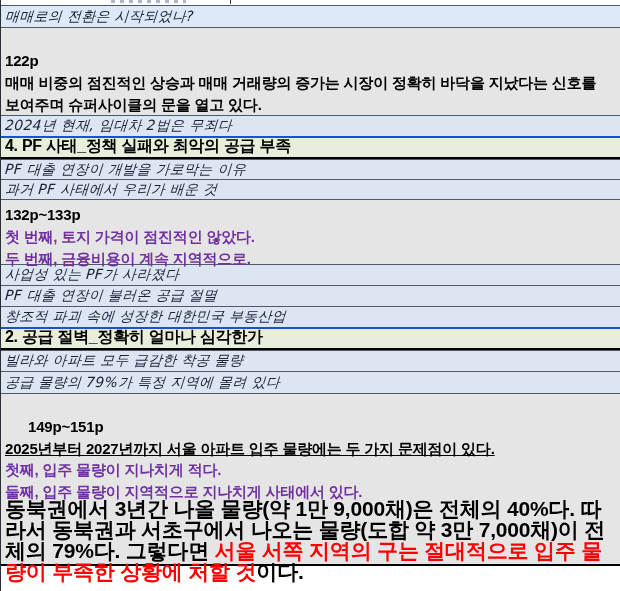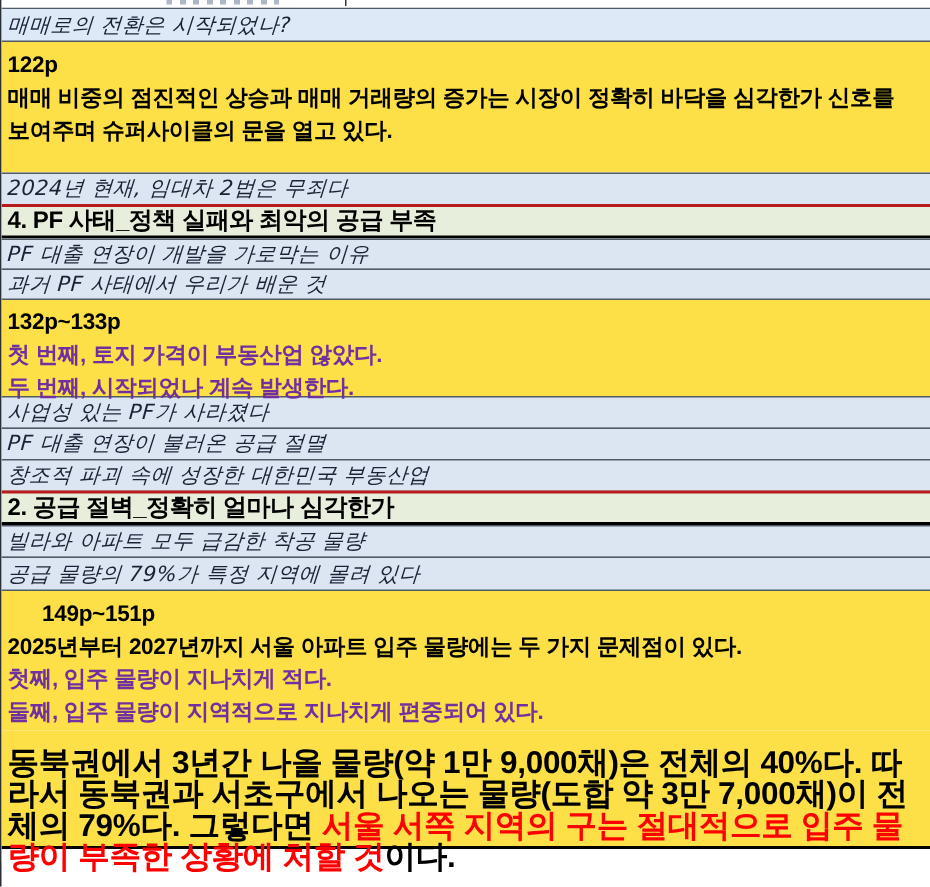--- a/index.html
+++ b/index.html
@@ -20,27 +20,27 @@
     padding:0 4px;
   }
   .topic.first{height:23px;background:#dde9f6;}
   .topic+.topic{margin-top:-1px;}
   .topic .t{
     font-style:italic;font-size:14px;color:#1b2236;white-space:nowrap;
     font-family:"DejaVu Sans",sans-serif;letter-spacing:.3px;transform:skewX(-4deg);
   }
   
   .chapter{
-    box-sizing:border-box;height:23px;display:flex;align-items:center;
-    background:#e7eedb;border-top:2px solid #b91c1c;border-bottom:2px solid #000;
+    box-sizing:border-box;height:23px;display:flex;align-items:flex-end;
+    background:#e7eedb;border-top:2px solid #1d4ed8;border-bottom:2px solid #000;
     padding:0 4px;margin-top:-1px;
   }
   .chapter .t{font-weight:bold;font-size:16px;color:#000;white-space:nowrap;letter-spacing:-0.3px;}
   
-  .note{box-sizing:border-box;background:#fde047;padding:5px 6px 0 4px;}
+  .note{box-sizing:border-box;background:#e5e5e5;padding:22px 6px 0 4px;}
   .note .line{font-weight:bold;font-size:15px;line-height:22px;letter-spacing:-0.2px;}
   .black{color:#000;}
   .purple{color:#7030a0;}
   .red{color:#ff0000;}
   .note-para{margin:0;font-weight:bold;font-size:21px;line-height:21px;letter-spacing:-0.2px;}
   
   .bottom-bar{border-top:2px solid #000;height:9px;background:#ffffff;}
 </style>
 </head>
 <body>
@@ -51,42 +51,42 @@
     <span class="remnant-dashes"></span>
     <span class="col-tick"></span>
   </div>
 
   <div class="topic first">
     <span class="t">매매로의 전환은 시작되었나?</span>
   </div>
 
   <div class="note" style="height:87px;">
     <div class="line black">122p</div>
-    <div class="line black">매매 비중의 점진적인 상승과 매매 거래량의 증가는 시장이 정확히 바닥을 심각한가 신호를 보여주며 슈퍼사이클의 문을 열고 있다.</div>
+    <div class="line black">매매 비중의 점진적인 상승과 매매 거래량의 증가는 시장이 정확히 바닥을 지났다는 신호를 보여주며 슈퍼사이클의 문을 열고 있다.</div>
   </div>
 
   <div class="topic">
     <span class="t">2024년 현재, 임대차 2법은 무죄다</span>
   </div>
 
   <div class="chapter">
     <span class="t">4. PF 사태_정책 실패와 최악의 공급 부족</span>
   </div>
 
   <div class="topic" style="height:21px;">
     <span class="t">PF 대출 연장이 개발을 가로막는 이유</span>
   </div>
   <div class="topic" style="height:21px;">
     <span class="t">과거 PF 사태에서 우리가 배운 것</span>
   </div>
 
   <div class="note" style="height:64px;padding-top:4px;">
     <div class="line black">132p~133p</div>
-    <div class="line purple">첫 번째, 토지 가격이 부동산업 않았다.</div>
-    <div class="line purple">두 번째, 시작되었나 계속 발생한다.</div>
+    <div class="line purple">첫 번째, 토지 가격이 점진적인 않았다.</div>
+    <div class="line purple">두 번째, 금융비용이 계속 지역적으로.</div>
   </div>
 
   <div class="topic">
     <span class="t">사업성 있는 PF가 사라졌다</span>
   </div>
   <div class="topic">
     <span class="t">PF 대출 연장이 불러온 공급 절멸</span>
   </div>
   <div class="topic">
     <span class="t">창조적 파괴 속에 성장한 대한민국 부동산업</span>
@@ -98,23 +98,23 @@
 
   <div class="topic">
     <span class="t">빌라와 아파트 모두 급감한 착공 물량</span>
   </div>
   <div class="topic" style="height:23px;">
     <span class="t">공급 물량의 79%가 특정 지역에 몰려 있다</span>
   </div>
 
   <div class="note" style="height:93px;">
     <div class="line black" style="line-height:21.5px;margin-left:23px;">149p~151p</div>
-    <div class="line black" style="line-height:21.5px;">2025년부터 2027년까지 서울 아파트 입주 물량에는 두 가지 문제점이 있다.</div>
+    <div class="line black" style="line-height:21.5px;text-decoration:underline;">2025년부터 2027년까지 서울 아파트 입주 물량에는 두 가지 문제점이 있다.</div>
     <div class="line purple" style="line-height:21.5px;">첫째, 입주 물량이 지나치게 적다.</div>
-    <div class="line purple" style="line-height:21.5px;">둘째, 입주 물량이 지역적으로 지나치게 편중되어 있다.</div>
+    <div class="line purple" style="line-height:21.5px;">둘째, 입주 물량이 지역적으로 지나치게 사태에서 있다.</div>
   </div>
 
   <div class="note" style="height:77px;padding-top:11px;">
     <p class="note-para"><span class="black">동북권에서 3년간 나올 물량(약 1만 9,000채)은 전체의 40%다. 따라서 동북권과 서초구에서 나오는 물량(도합 약 3만 7,000채)이 전체의 79%다. 그렇다면 </span><span class="red">서울 서쪽 지역의 구는 절대적으로 입주 물량이 부족한 상황에 처할 것</span><span class="black">이다.</span></p>
   </div>
 
   <div class="bottom-bar"></div>
 
 </div>
 

